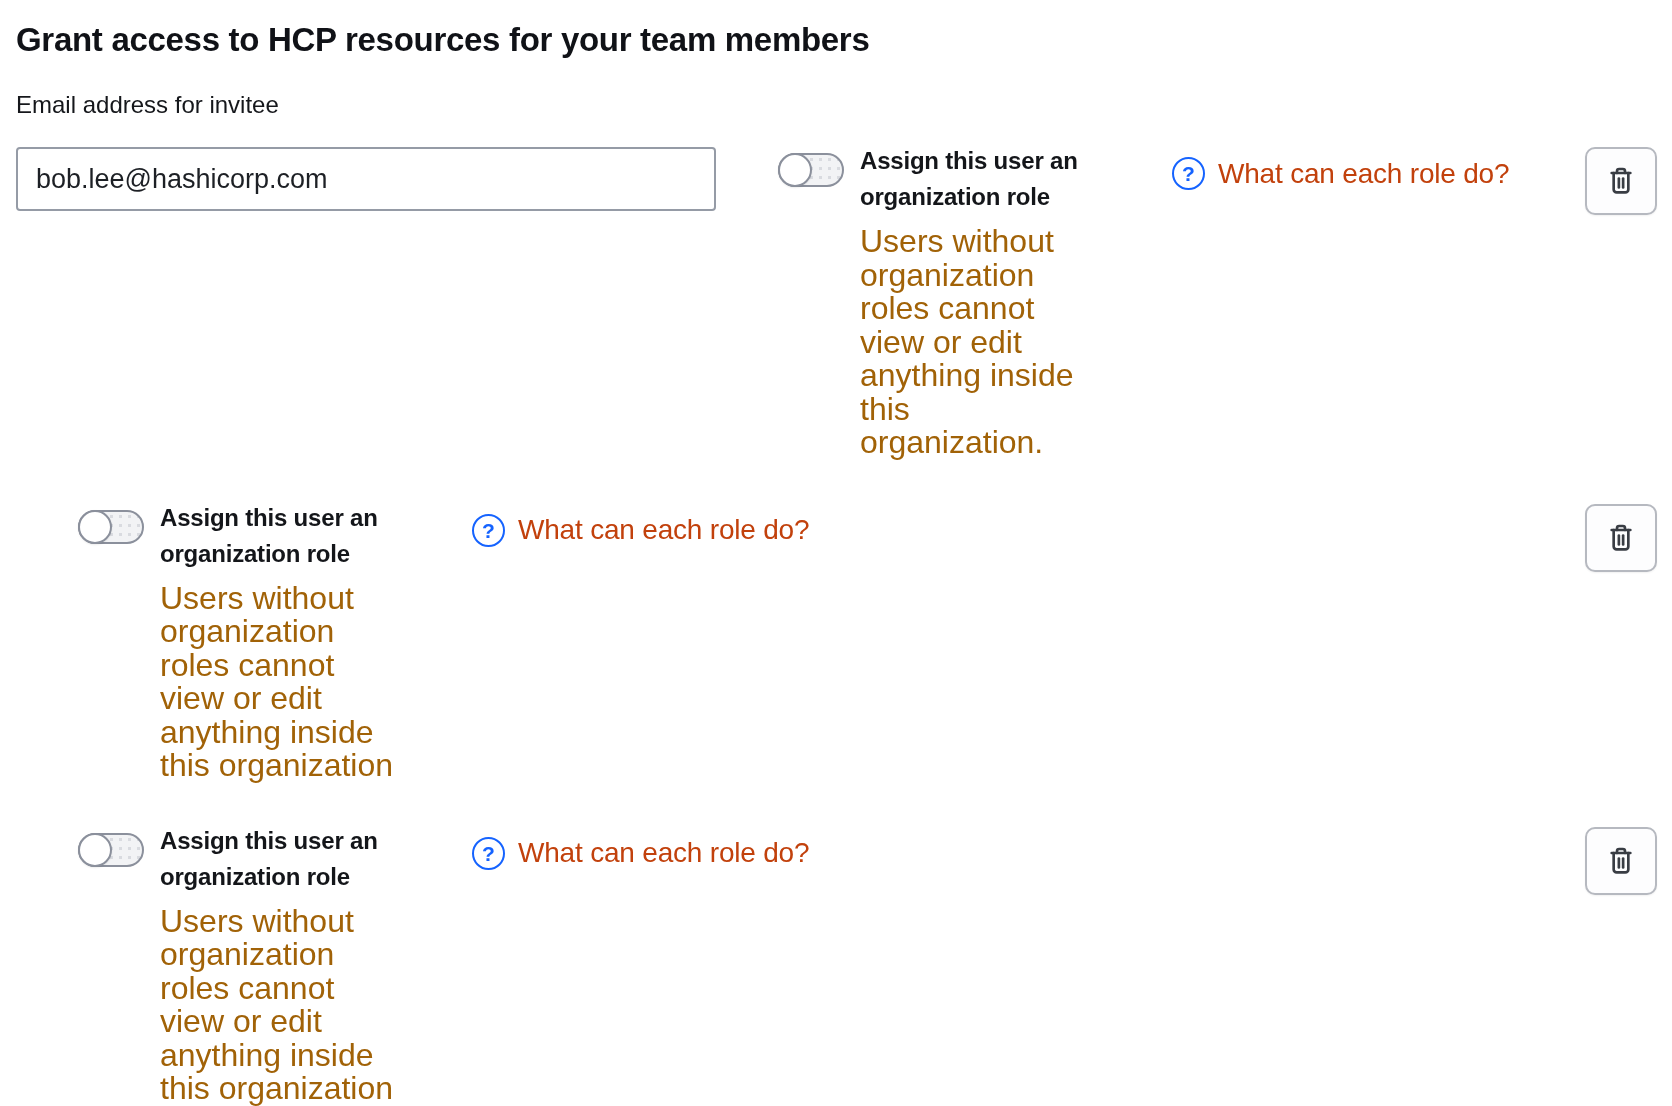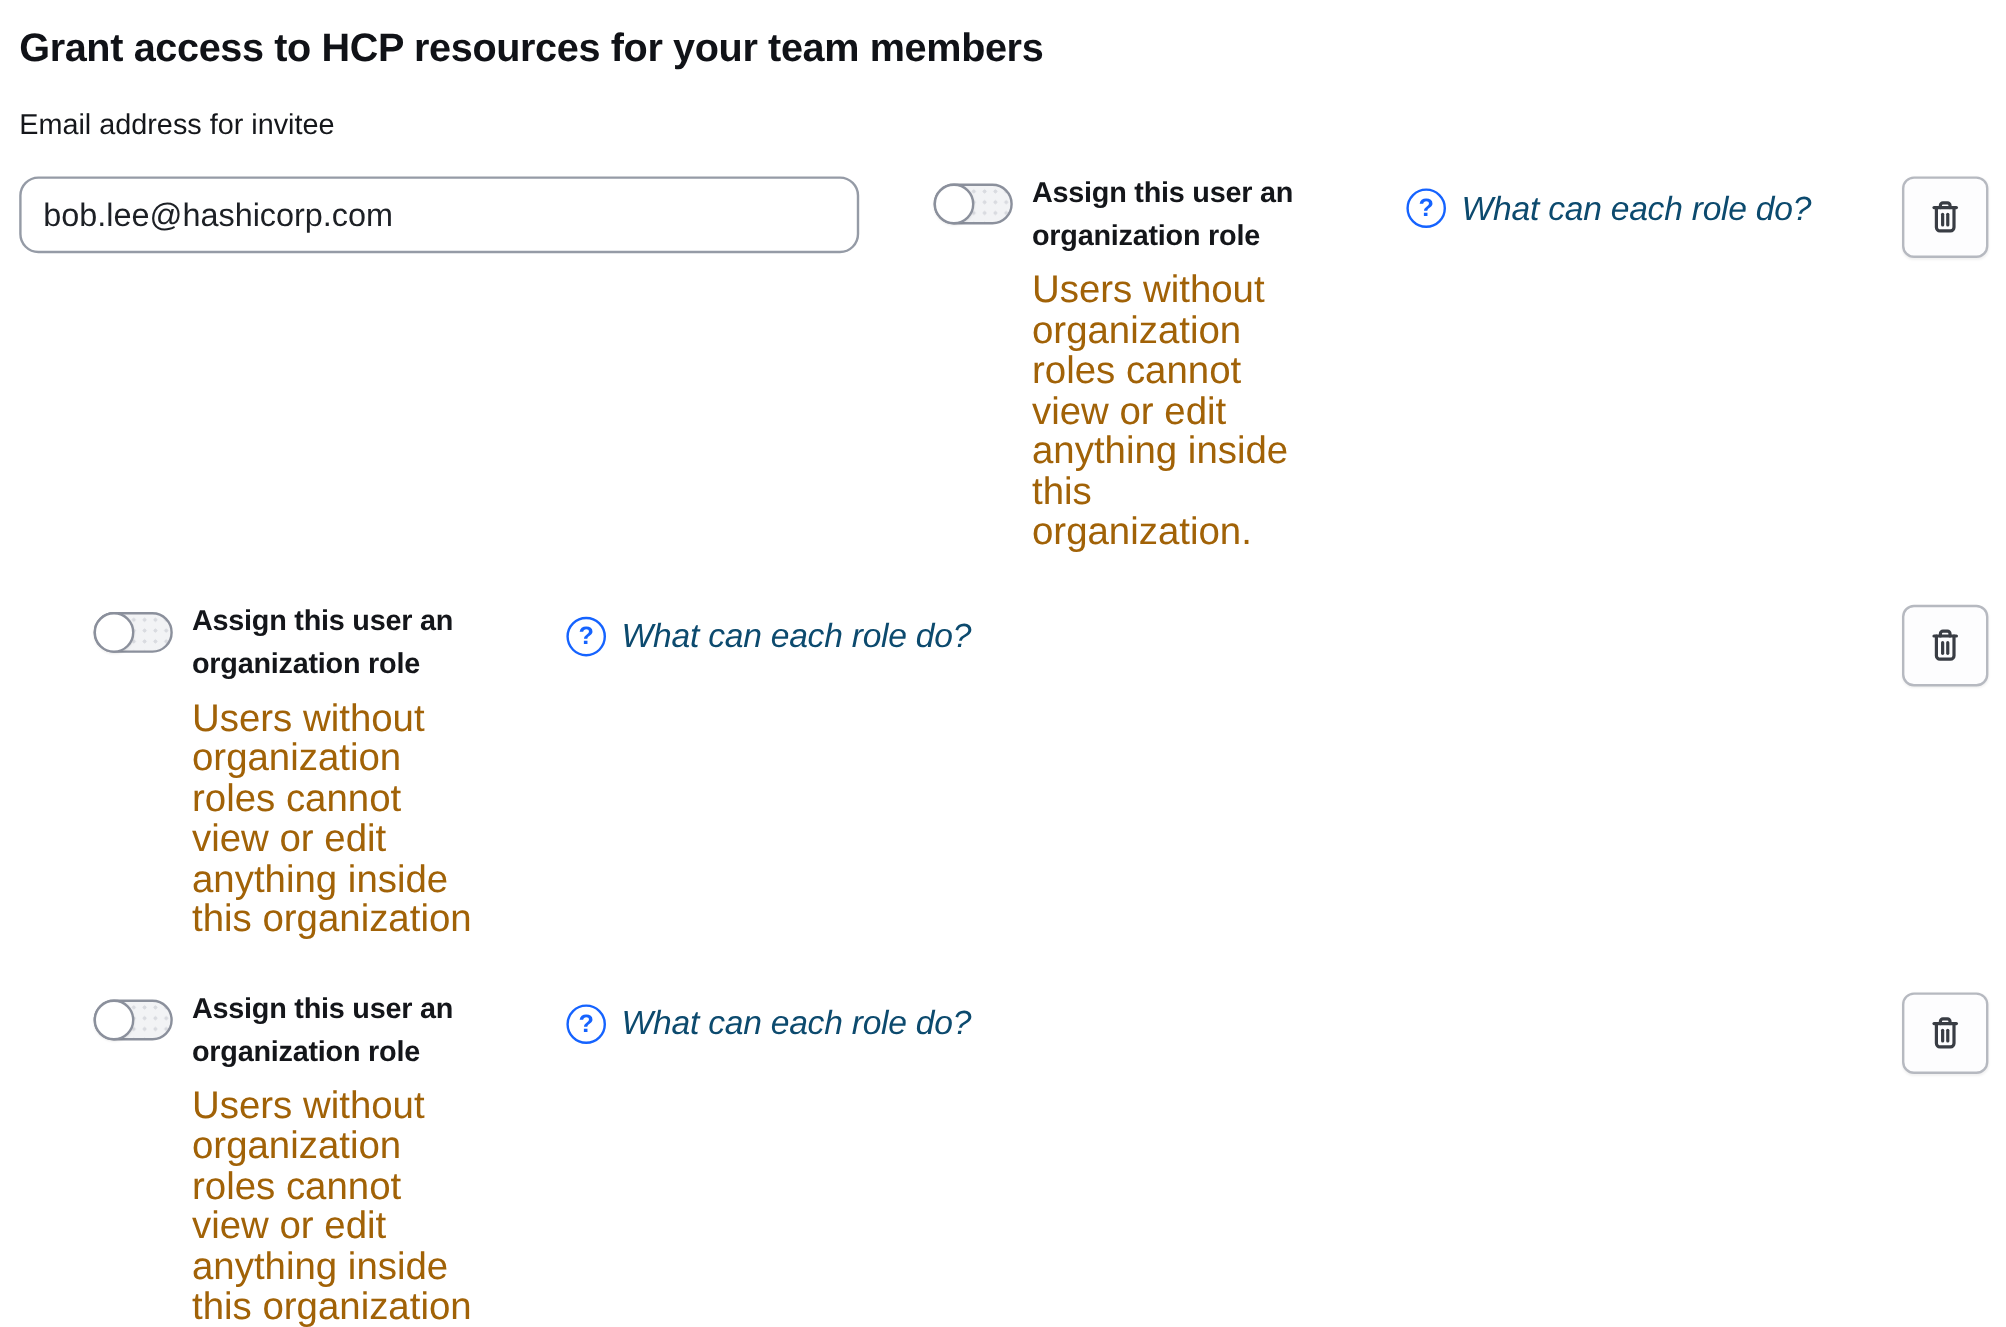--- a/index.html
+++ b/index.html
@@ -34,21 +34,21 @@
   .row {
     display: flex;
     align-items: flex-start;
     margin-bottom: 44px;
   }
   .row:last-of-type { margin-bottom: 0; }
   .email-input {
     width: 700px;
     height: 64px;
     border: 2px solid #959ba6;
-    border-radius: 16px;
+    border-radius: 4px;
     padding: 0 18px;
     font-family: "Liberation Sans", "DejaVu Sans", sans-serif;
     font-size: 27px;
     color: #1d2025;
     background: #ffffff;
     outline: none;
     flex: none;
   }
   .toggle {
     flex: none;
@@ -117,24 +117,23 @@
     font-size: 21px;
     font-weight: 700;
     display: flex;
     align-items: center;
     justify-content: center;
     line-height: 1;
   }
   .help-link-text {
     font-size: 28px;
     font-weight: 500;
-    color: #0c4a6e;
+    color: #c2410c;
     letter-spacing: -0.2px;
     white-space: nowrap;
-    font-style: italic;
   }
   .spacer { flex: 1 1 auto; }
   .trash-btn {
     flex: none;
     width: 72px;
     height: 68px;
     margin-top: 0;
     border: 2px solid #b6b9c0;
     border-radius: 10px;
     background: #fdfdfe;

